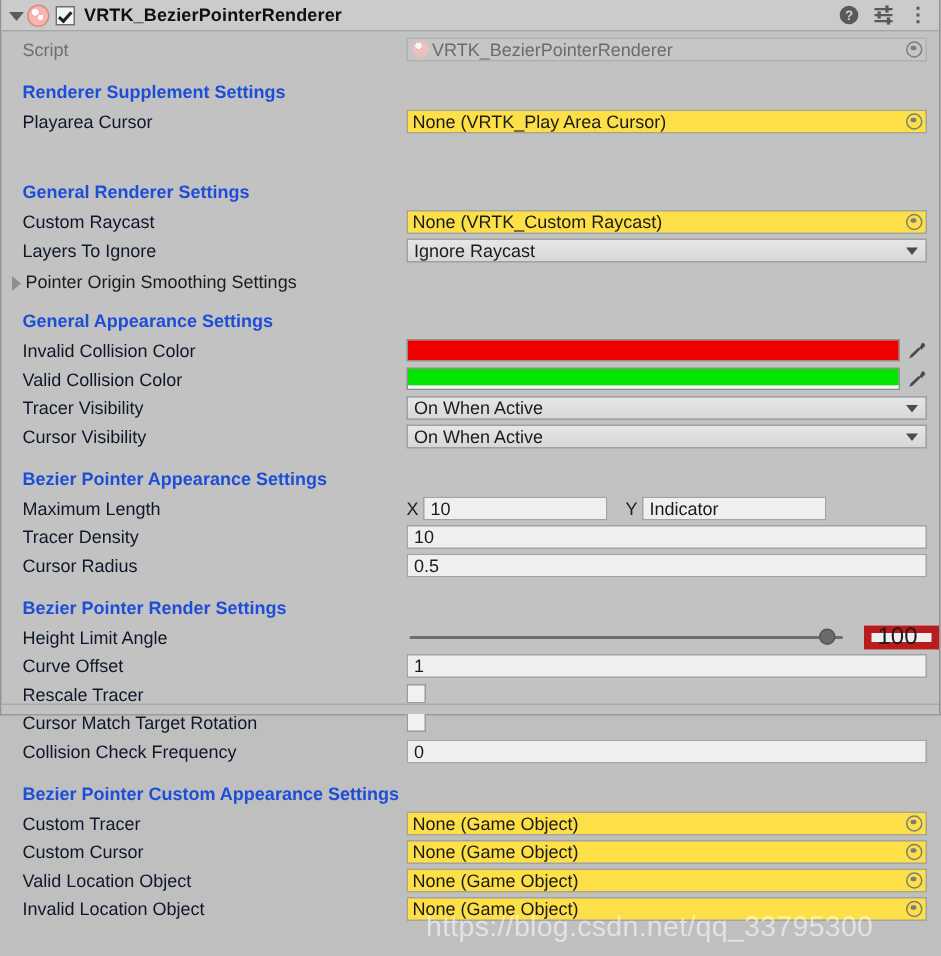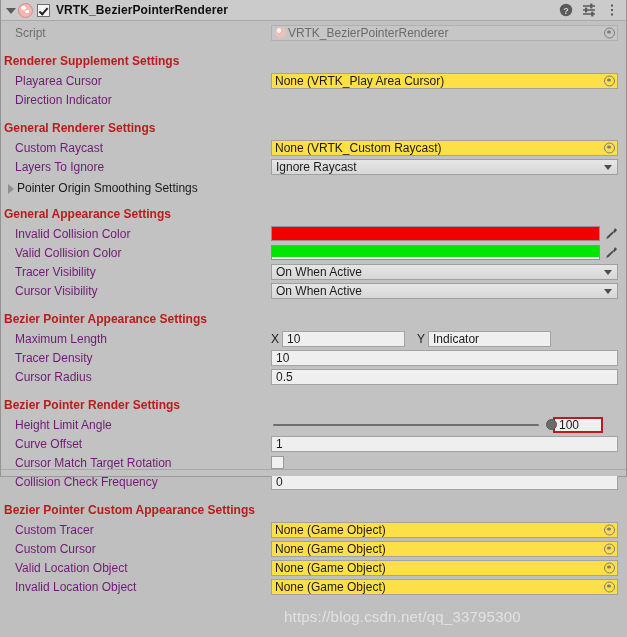--- a/index.html
+++ b/index.html
@@ -104,32 +104,32 @@
     display: flex;
     align-items: center;
     padding-left: 14px;
     box-sizing: border-box;
   }
   .row.first { margin-top: 2px; }
   .section-head {
     height: 20px;
     display: flex;
     align-items: center;
-    padding-left: 3px;
+    padding-left: 14px;
     font-weight: bold;
     font-size: 12px;
-    color: #b91c1c;
+    color: #1d4ed8;
     box-sizing: border-box;
   }
   .gap { height: 9px; }
   .lbl {
     width: 256px;
     flex: 0 0 auto;
     font-size: 12px;
-    color: #701a75;
+    color: #0f172a;
     white-space: nowrap;
     overflow: hidden;
   }
   .lbl.dim { color: #6e6e6e; }
   .field { flex: 1 1 auto; display: flex; align-items: center; }
 
   
   .objfield {
     flex: 1 1 auto;
     height: 16px;
@@ -278,28 +278,28 @@
     border-radius: 50%;
     background: #6b6b6b;
     border: 1px solid #555;
     box-sizing: border-box;
   }
   .slider-num {
     width: 50px;
     flex: 0 0 auto;
     height: 16px;
     background: #efefef;
-    border: 2px solid #b91c1c;
+    border: 5px solid #b91c1c;
     box-sizing: border-box;
     display: flex;
     align-items: center;
     padding-left: 4px;
-    font-size: 12px;
+    font-size: 16px;
     color: #1b1b1b;
-    margin-right: 23px;
+    margin-right: 0;
   }
 
   
   .checkbox {
     width: 13px; height: 13px;
     flex: 0 0 auto;
     background: #f1f1f1;
     border: 1px solid #9b9b9b;
     box-sizing: border-box;
   }
@@ -325,21 +325,21 @@
     border-bottom: 5px solid transparent;
     border-left: 6px solid #8f8f8f;
   }
   .subfold .txt { font-size: 12px; color: #1b1b1b; }
 
   
   .watermark {
     position: absolute;
     left: 283px;
     top: 608px;
-    font-size: 15px;
+    font-size: 19px;
     color: rgba(255,255,255,0.55);
     white-space: nowrap;
     letter-spacing: 0.2px;
     pointer-events: none;
     font-family: "Liberation Sans", sans-serif;
   }
   .bottom-strip {
     position: absolute;
     left: 0; right: 0; bottom: 0;
     height: 6px;
@@ -408,21 +408,20 @@
     <div class="lbl">Playarea Cursor</div>
     <div class="field">
       <div class="objfield">
         <span>None (VRTK_Play Area Cursor)</span>
         <span class="picker"></span>
       </div>
     </div>
   </div>
 
   <div class="row">
-    <div class="lbl">Direction Indicator</div>
   </div>
 
   <div class="gap"></div>
 
   <div class="section-head">General Renderer Settings</div>
 
   <div class="row">
     <div class="lbl">Custom Raycast</div>
     <div class="field">
       <div class="objfield">
@@ -546,20 +545,26 @@
     </div>
   </div>
 
   <div class="row">
     <div class="lbl">Curve Offset</div>
     <div class="field">
       <div class="textfield">1</div>
     </div>
   </div>
 
+  <div class="row">
+    <div class="lbl">Rescale Tracer</div>
+    <div class="field">
+      <div class="checkbox"></div>
+    </div>
+  </div>
 
   <div class="row">
     <div class="lbl">Cursor Match Target Rotation</div>
     <div class="field">
       <div class="checkbox"></div>
     </div>
   </div>
 
   <div class="row">
     <div class="lbl">Collision Check Frequency</div>

